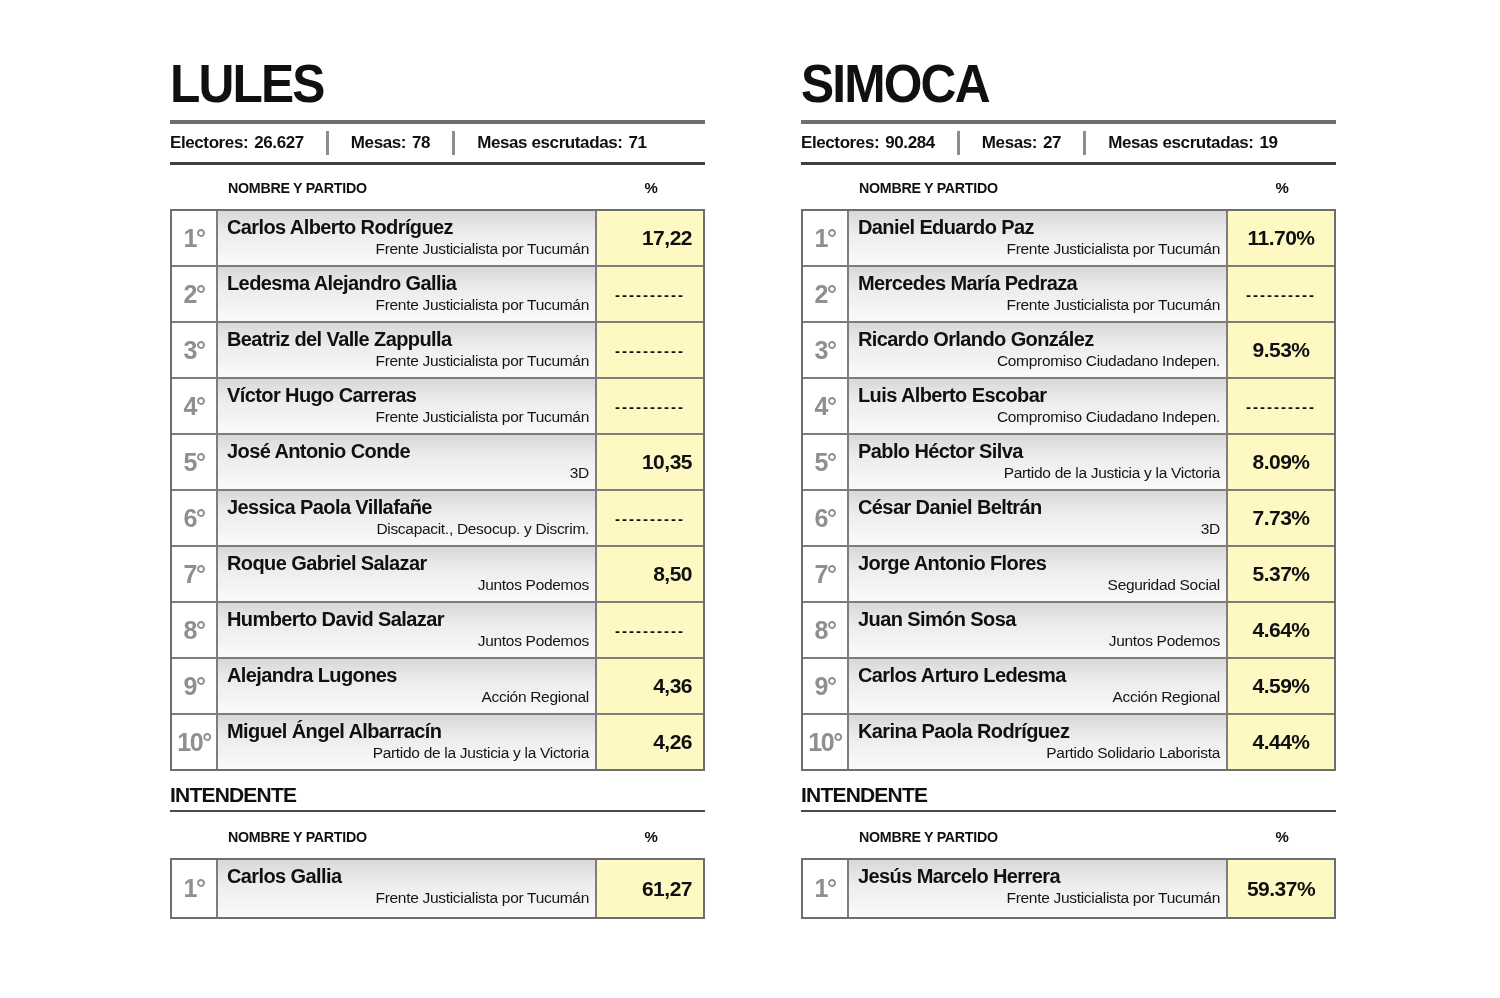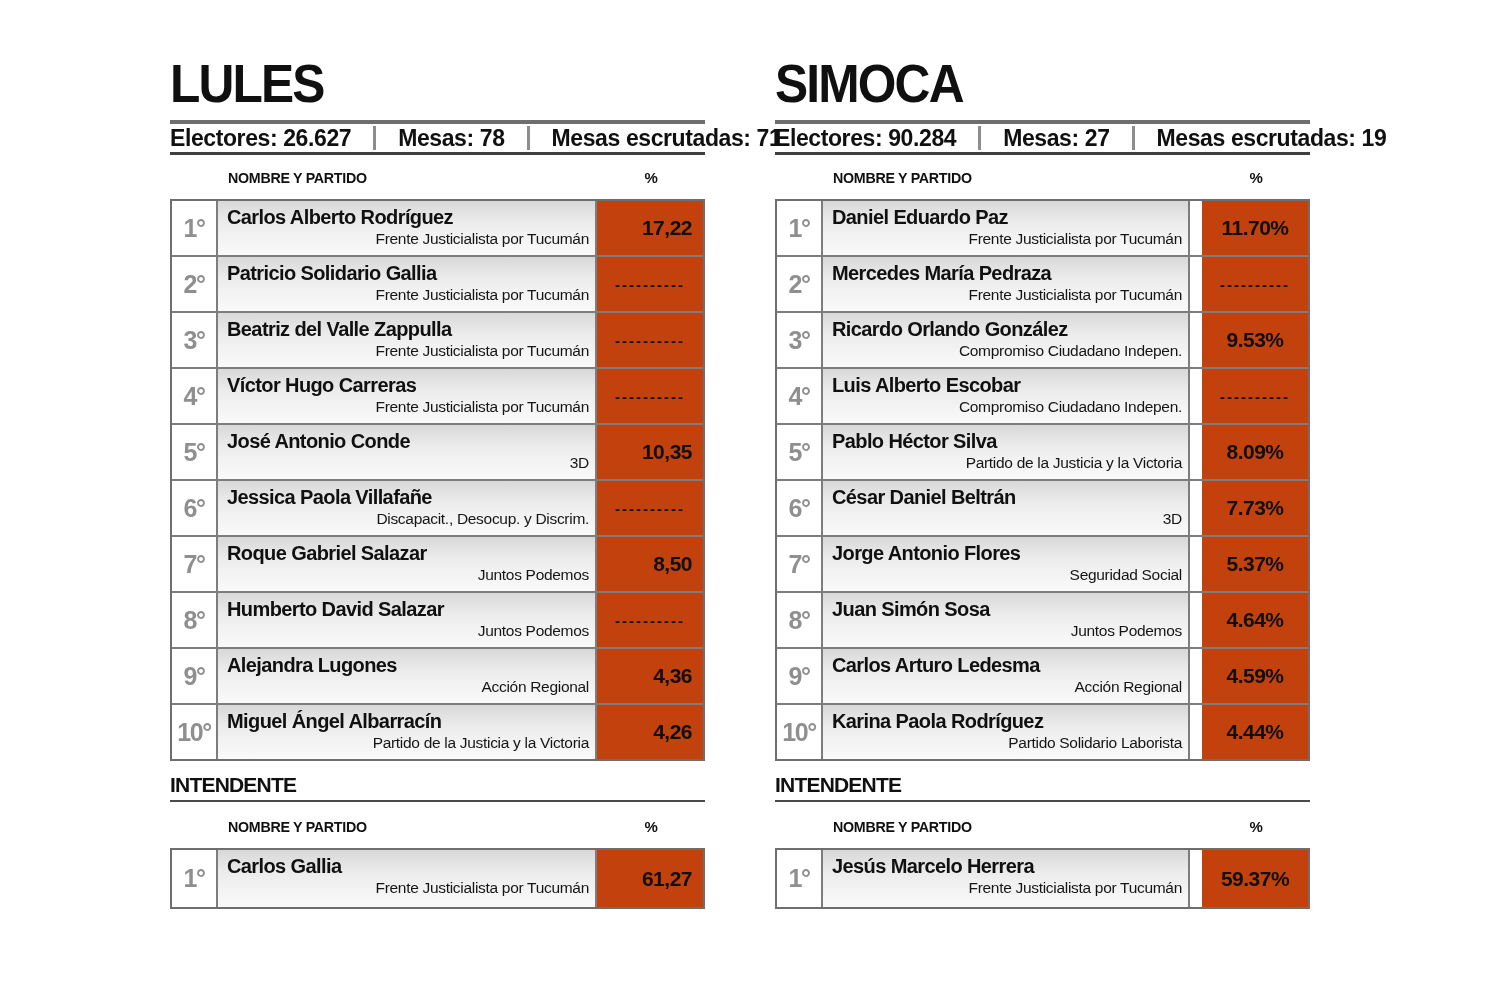--- a/index.html
+++ b/index.html
@@ -1,33 +1,33 @@
 <!DOCTYPE html>
 <html><head>
 <meta charset="utf-8">
 <style>
   html,body{margin:0;padding:0;}
   body{
     width:1500px;height:998px;background:#ffffff;overflow:hidden;
     font-family:"Liberation Sans", sans-serif;color:#101010;
     -webkit-font-smoothing:antialiased;
   }
-  .wrap{display:flex;padding:56px 16px 0 170px;gap:70px;}
+  .wrap{display:flex;padding:56px 16px 0 170px;gap:96px;}
   .muni{width:535px;flex:0 0 535px;}
 
   .title{
     margin:0 0 10px 0;font-size:54px;font-weight:700;line-height:1.0;
     letter-spacing:-2px;transform:scaleX(.92);transform-origin:left center;white-space:nowrap;
   }
   .rule{width:100%;}
   .rule-top{height:4px;background:#6e6e6e;}
   .rule-bottom{height:3px;background:#3f3f3f;}
   .rule-int{height:2px;background:#4a4a4a;margin-bottom:2px;}
 
-  .stats{display:flex;align-items:center;height:28px;font-size:23px;font-weight:700;letter-spacing:-0.4px;white-space:nowrap;}
+  .stats{display:flex;align-items:center;height:38px;font-size:17px;font-weight:700;letter-spacing:-0.4px;white-space:nowrap;}
   .stat-label{font-weight:700;margin-right:6px;}
   .stat-value{font-weight:700;}
   .sep{display:inline-block;width:3px;height:24px;background:#8d8d8d;margin:0 22px;flex:0 0 3px;}
 
   .thead{display:flex;align-items:center;height:44px;font-size:15px;font-weight:700;letter-spacing:-0.3px;}
   .h-name{margin-left:58px;transform:scaleX(.95);transform-origin:left center;}
   .h-pct{margin-left:auto;width:108px;text-align:center;}
 
   .table{border:2px solid #6e6e6e;background:#fff;}
   .row{display:flex;height:54px;border-top:2px solid #7d7d7d;}
@@ -41,24 +41,24 @@
   }
   .name-cell{
     flex:1;min-width:0;padding:4px 6px 0 9px;
     background:linear-gradient(180deg,#d8d8d8 0%,#ececec 40%,#fafafa 100%);
     border-right:2px solid #7d7d7d;overflow:hidden;
   }
   .cname{font-size:20px;font-weight:700;letter-spacing:-0.6px;line-height:1.2;white-space:nowrap;}
   .party{font-size:15.5px;font-weight:400;letter-spacing:-0.3px;line-height:1.25;color:#151515;white-space:nowrap;text-align:right;}
   .pct{
     width:106px;flex:0 0 106px;display:flex;align-items:center;
-    font-size:21px;font-weight:700;letter-spacing:-0.5px;background:#c2410c;
+    font-size:21px;font-weight:700;letter-spacing:-0.5px;background:#fef9c3;
   }
   .pct-right .pct{justify-content:flex-end;padding-right:11px;}
-  .pct-center .pct{justify-content:center;margin-left:12px;}
+  .pct-center .pct{justify-content:center;}
   .pct.dashes{justify-content:center !important;padding-right:0 !important;font-size:15px;letter-spacing:2px;font-weight:700;}
 
   .int-title{margin:12px 0 4px 0;font-size:21px;font-weight:700;letter-spacing:-0.8px;line-height:1.1;}
 </style>
 </head>
 <body>
 
 <div class="wrap">
 
   <section class="muni pct-right">
@@ -85,21 +85,21 @@
           <div class="cell name-cell">
             <div class="cname">Carlos Alberto Rodríguez</div>
             <div class="party">Frente Justicialista por Tucumán</div>
           </div>
           <div class="cell pct">17,22</div>
         </div>
 
         <div class="row">
           <div class="cell ord">2°</div>
           <div class="cell name-cell">
-            <div class="cname">Patricio Solidario Gallia</div>
+            <div class="cname">Ledesma Alejandro Gallia</div>
             <div class="party">Frente Justicialista por Tucumán</div>
           </div>
           <div class="cell pct dashes">----------</div>
         </div>
 
         <div class="row">
           <div class="cell ord">3°</div>
           <div class="cell name-cell">
             <div class="cname">Beatriz del Valle Zappulla</div>
             <div class="party">Frente Justicialista por Tucumán</div>

